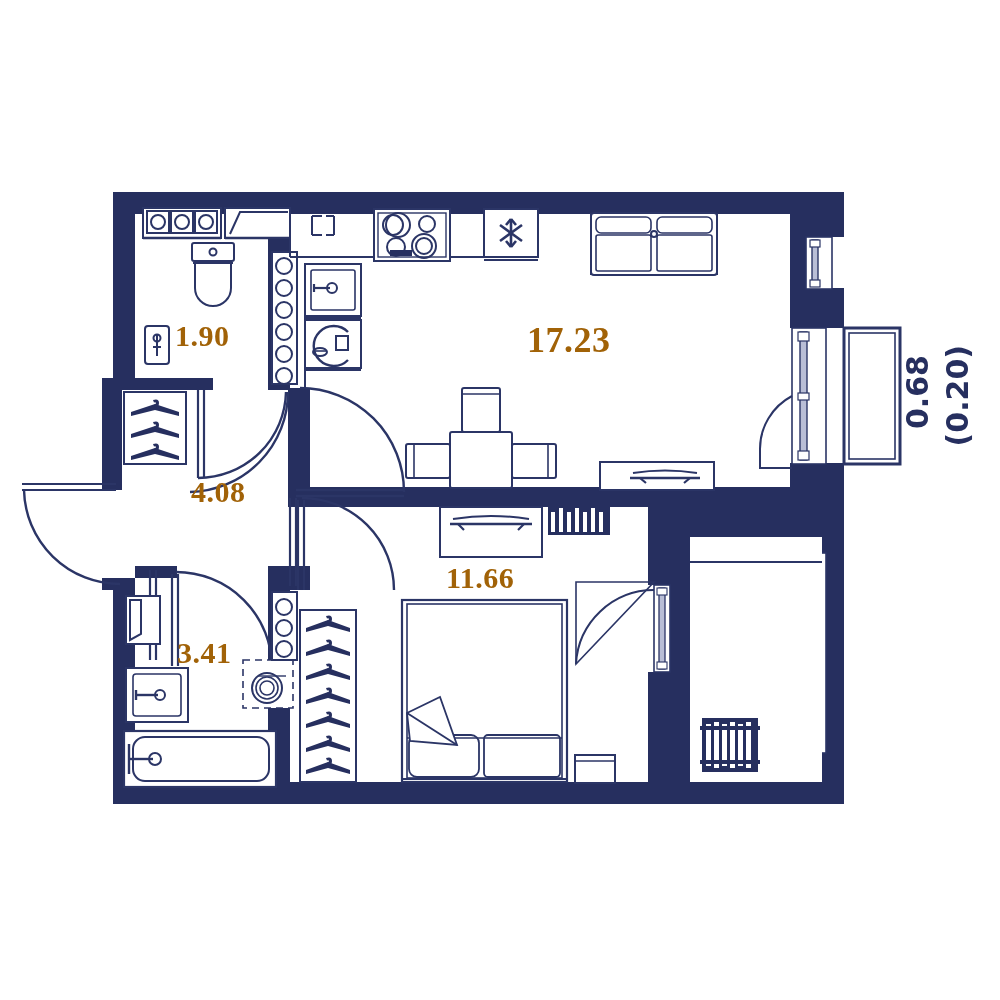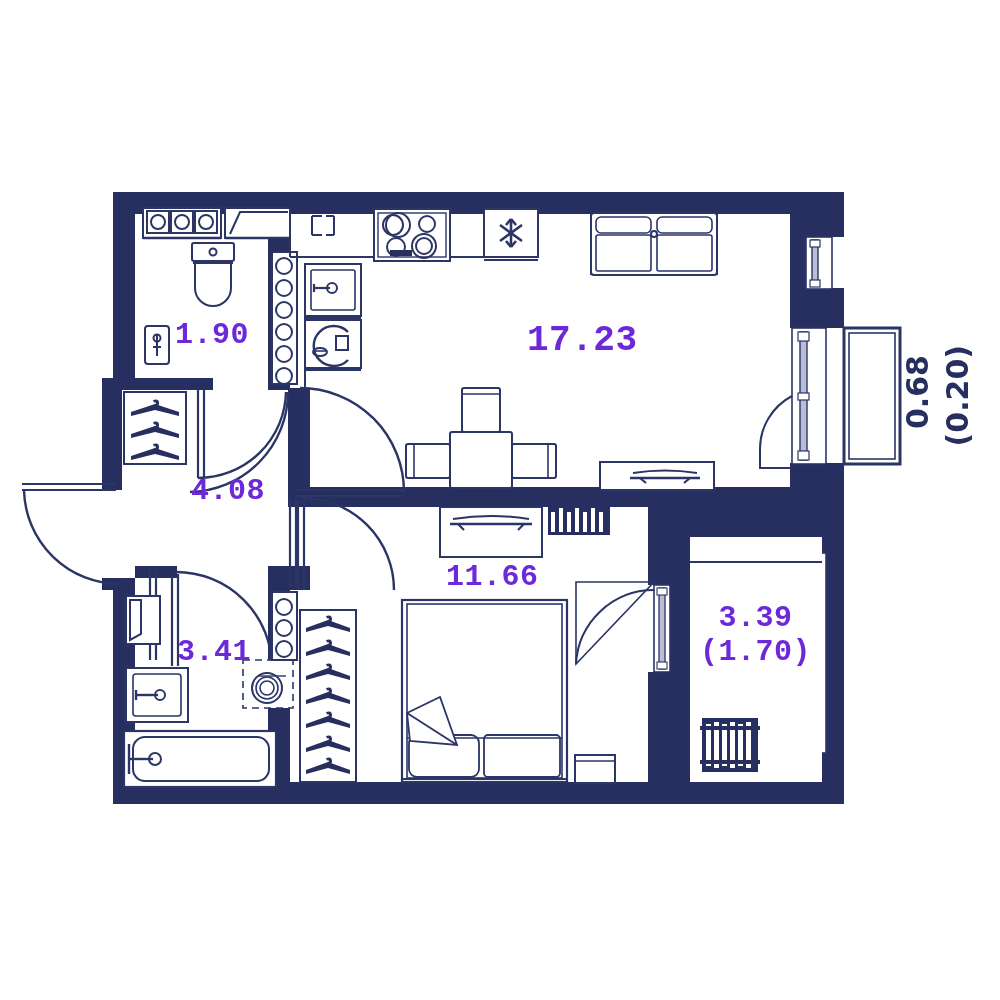--- a/index.html
+++ b/index.html
@@ -23,23 +23,23 @@
   #plan-svg {
     position: absolute;
     left: 0;
     top: 0;
     width: 1000px;
     height: 1000px;
     display: block;
   }
   .area-label {
     position: absolute;
-    font-family: Liberation Mono, monospace;
+    font-family: Liberation Serif, serif;
     font-weight: 700;
-    color: #6d28d9;
+    color: #a16207;
     letter-spacing: 0.5px;
     white-space: nowrap;
     line-height: 1.05;
     user-select: none;
   }
   .lbl-wc      { left: 175px; top: 320px;  font-size: 30px; }
   .lbl-living  { left: 527px; top: 322px;  font-size: 36px; }
   .lbl-hall    { left: 163px; top: 476px;  font-size: 30px; margin-left: 28px; }
   .lbl-bed     { left: 446px; top: 554px;  font-size: 30px; margin-top: 8px; }
   .lbl-bath    { left: 177px; top: 617px;  font-size: 30px; margin-top: 20px; }
@@ -480,22 +480,18 @@
   <div class="area-label lbl-wc">1.90</div>
 
   <div class="area-label lbl-living">17.23</div>
 
   <div class="area-label lbl-hall">4.08</div>
 
   <div class="area-label lbl-bed">11.66</div>
 
   <div class="area-label lbl-bath">3.41</div>
 
-  <div class="area-label lbl-balcony">
-    <span>3.39</span>
-    <span class="sub">(1.70)</span>
-  </div>
 
   <div class="rot-line rot-a">0.68</div>
 
   <div class="rot-line rot-b">(0.20)</div>
 
 </div>
 
 </body></html>

